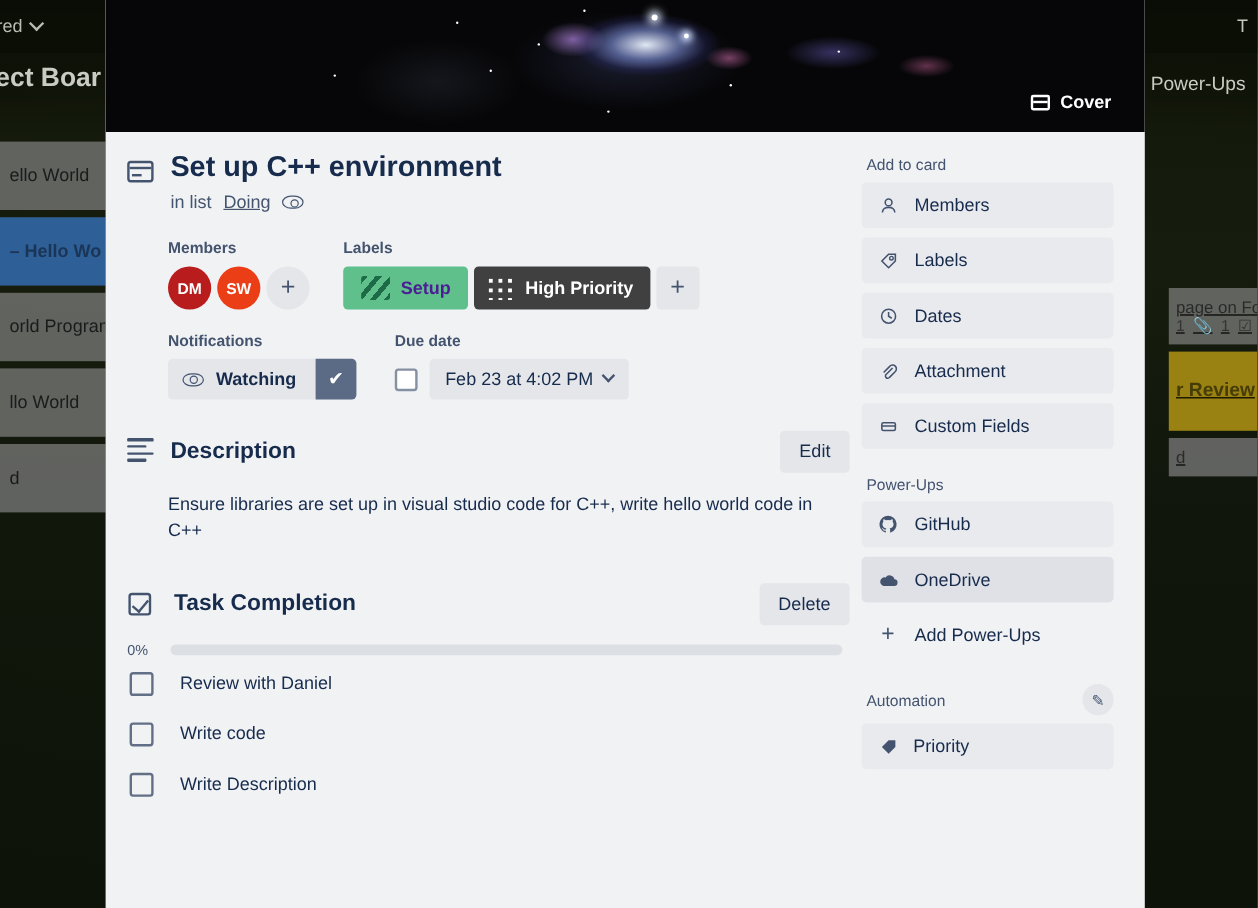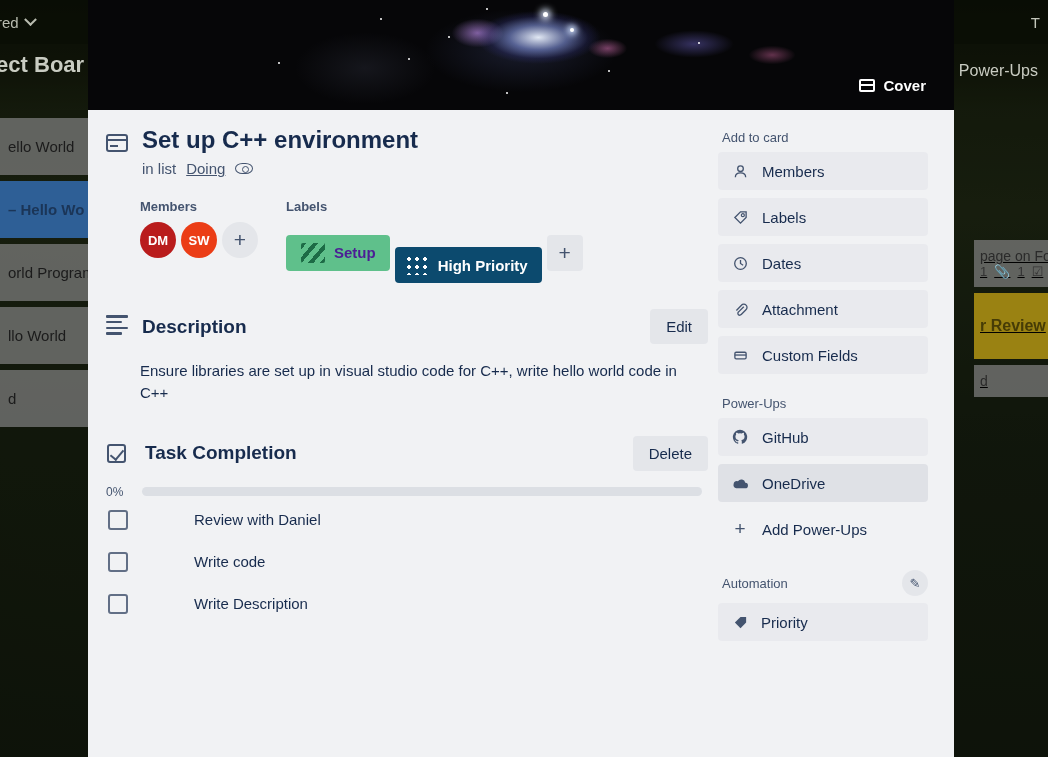--- a/index.html
+++ b/index.html
@@ -144,21 +144,21 @@
     display: flex; align-items: center; justify-content: center;
     font-size: 21px; color: #44546f; cursor: pointer;
   }
   .labels-row { display: flex; gap: 5px; align-items: center; }
   .label {
     height: 36px; min-width: 96px; border-radius: 4px; color: #fff;
     display: flex; align-items: center; gap: 9px; padding: 0 14px 0 10px;
     font-size: 15px; font-weight: bold; cursor: pointer;
   }
   .label.green { background: #5fc08b; color: #4c1d95; padding-left: 15px; }
-  .label.red { background: #0c4a6e; margin-top: 25px; }
+  .label.red { background: #404040; }
   .pat-stripe {
     width: 24px; height: 20px; flex: none; border-radius: 2px;
     background: repeating-linear-gradient(-50deg, #1d6b46 0 4px, transparent 4px 9px);
   }
   .pat-dots {
     width: 24px; height: 20px; flex: none; border-radius: 2px;
     background-image: radial-gradient(circle, #fff 1.8px, transparent 2px);
     background-size: 8px 8px; background-position: 0 0;
   }
   .add-sq {
@@ -216,21 +216,21 @@
     border-right: 2.2px solid #44546f; border-bottom: 2.2px solid #44546f;
     transform: rotate(40deg);
   }
   .prog-row { display: flex; align-items: center; gap: 12px; margin: 14px 0 0 0; }
   .prog-pct { font-size: 12px; color: #44546f; width: 24px; }
   .prog-track { flex: 1; height: 9px; background: #dcdfe4; border-radius: 5px; margin-right: 6px; }
   .prog-fill { height: 100%; background: #4b8fd4; border-radius: 5px; }
   .ck-item { display: flex; align-items: center; gap: 22px; padding: 11px 0 11px 2px; cursor: pointer; }
   .ck-box { width: 20px; height: 20px; border: 2px solid #626f86; border-radius: 3px;
             background: #f1f2f4; flex: none; }
-  .ck-txt { font-size: 15px; color: #172b4d; margin-left: 44px; }
+  .ck-txt { font-size: 15px; color: #172b4d; }
 
   
   .side-head { font-size: 13px; color: #44546f; margin: 6px 0 7px 4px; }
   .side-head.sp { margin-top: 22px; }
   .side-btn {
     display: flex; align-items: center; gap: 13px;
     background: #e9eaee; border-radius: 4px; height: 38px; padding: 0 13px;
     font-size: 15px; color: #172b4d; margin-bottom: 8px; cursor: pointer;
   }
   .side-btn.hover { background: #dfe1e6; }
@@ -338,20 +338,40 @@
             </div>
             <div class="label red">
               <span class="pat-dots"></span>
               <span>High Priority</span>
             </div>
             <div class="add-sq">+</div>
           </div>
         </div>
       </div>
 
+      <div class="meta2">
+        <div>
+          <div class="meta-label">Notifications</div>
+          <div class="watch-box">
+            <span class="eye"></span>
+            <span class="txt">Watching</span>
+            <span class="check-btn">✔</span>
+          </div>
+        </div>
+        <div>
+          <div class="meta-label">Due date</div>
+          <div class="due-row">
+            <span class="due-cb"></span>
+            <span class="due-pill">
+              <span>Feb 23 at 4:02 PM</span>
+              <span class="chev-dn"></span>
+            </span>
+          </div>
+        </div>
+      </div>
 
       <div class="sec">
         <div class="sec-head">
           <span class="desc-ico">
             <div></div>
               <div></div>
               <div></div>
               <div></div>
           </span>
           <span class="sec-title">Description</span>

